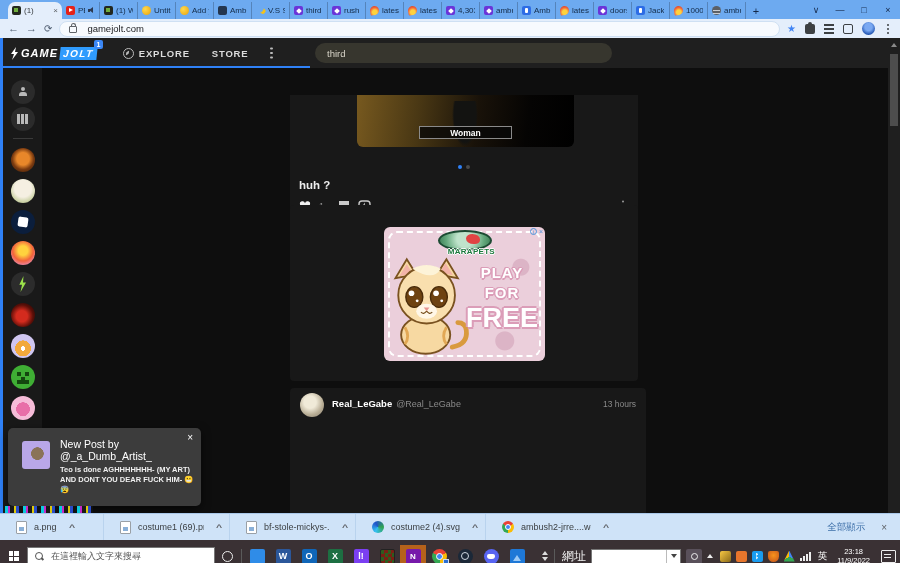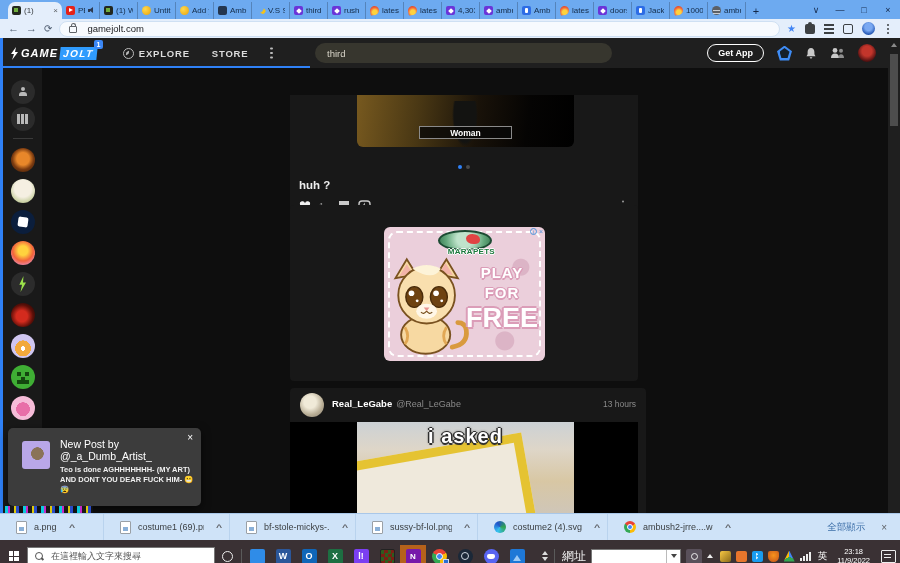--- a/index.html
+++ b/index.html
@@ -339,34 +339,20 @@
       </div>
       <div class="gjnav">
         <span class="compass"></span>
         <span>EXPLORE</span>
       </div>
       <div class="gjnav">
         <span>STORE</span>
       </div>
       <span class="gjkebab"></span>
       <input class="gjsearch" readonly="" value="third" style="">
-      <div class="gjright">
-        <button class="getapp">Get App</button>
-        <span class="pent"></span>
-        <svg width="12" height="13" viewBox="0 0 12 13">
-            <path d="M6 1 C3.8 1 2.6 2.8 2.6 5 v2.3 L1.5 9.2 h9 L9.4 7.3 V5 C9.4 2.8 8.2 1 6 1 Z M4.7 10.2 a1.3 1.3 0 0 0 2.6 0 Z" fill="#c9c9c9"></path>
-          </svg>
-        <svg width="15" height="12" viewBox="0 0 15 12">
-            <circle cx="5" cy="3.4" r="2.4" fill="#c9c9c9"></circle>
-            <path d="M1 11 q0-4.5 4-4.5 q4 0 4 4.5 Z" fill="#c9c9c9"></path>
-            <circle cx="11" cy="3.8" r="2" fill="#8f8f8f"></circle>
-            <path d="M8.6 11 q0-3.8 2.4-3.8 q3 0 3 3.8 Z" fill="#8f8f8f"></path>
-          </svg>
-        <span class="gjavatar"></span>
-      </div>
       <div class="gj-underline"></div>
     </div>
 
     <div class="gjsidebar">
       <div class="sbtn">
           <span class="sic-users"></span>
         </div>
       <div class="sbtn">
           <span class="sic-grid"></span>
         </div>
@@ -448,26 +434,20 @@
             <div class="adfor">FOR</div>
             <div class="adfree">FREE</div>
           </div>
         </div>
       </div>
 
       <div class="card post2">
         <div class="p2av"></div>
         <div class="p2name"><span>Real_LeGabe</span><span class="p2handle">@Real_LeGabe</span></div>
         <div class="p2time">13 hours</div>
-        <div class="p2img">
-          <div class="p2inner">
-            <div class="p2pad"></div>
-            <div class="p2cap">i asked</div>
-          </div>
-        </div>
       </div>
     </div>
 
     <div class="toast">
       <span class="tclosebtn">×</span>
       <div class="toastav"></div>
       <div class="toasttxt">
         <div class="tt1">New Post by</div>
         <div class="tt2">@_a_Dumb_Artist_</div>
         <div class="tbody">
@@ -493,25 +473,20 @@
         <span class="dlcaret">^</span>
       </div>
     <div class="dlitem" style="width:126px;">
         <span class="fico"></span>
         <span class="dlname">costume1 (69).png</span>
         <span class="dlcaret">^</span>
       </div>
     <div class="dlitem" style="width:126px;">
         <span class="fico"></span>
         <span class="dlname">bf-stole-mickys-....png</span>
-        <span class="dlcaret">^</span>
-      </div>
-    <div class="dlitem" style="width:122px;">
-        <span class="fico"></span>
-        <span class="dlname">sussy-bf-lol.png</span>
         <span class="dlcaret">^</span>
       </div>
     <div class="dlitem" style="width:130px;">
         <span class="fico-edge"></span>
         <span class="dlname">costume2 (4).svg</span>
         <span class="dlcaret">^</span>
       </div>
     <div class="dlitem" style="width:130px;border-right:none;">
         <span class="fico-chrome"></span>
         <span class="dlname">ambush2-jrre....webp</span>

